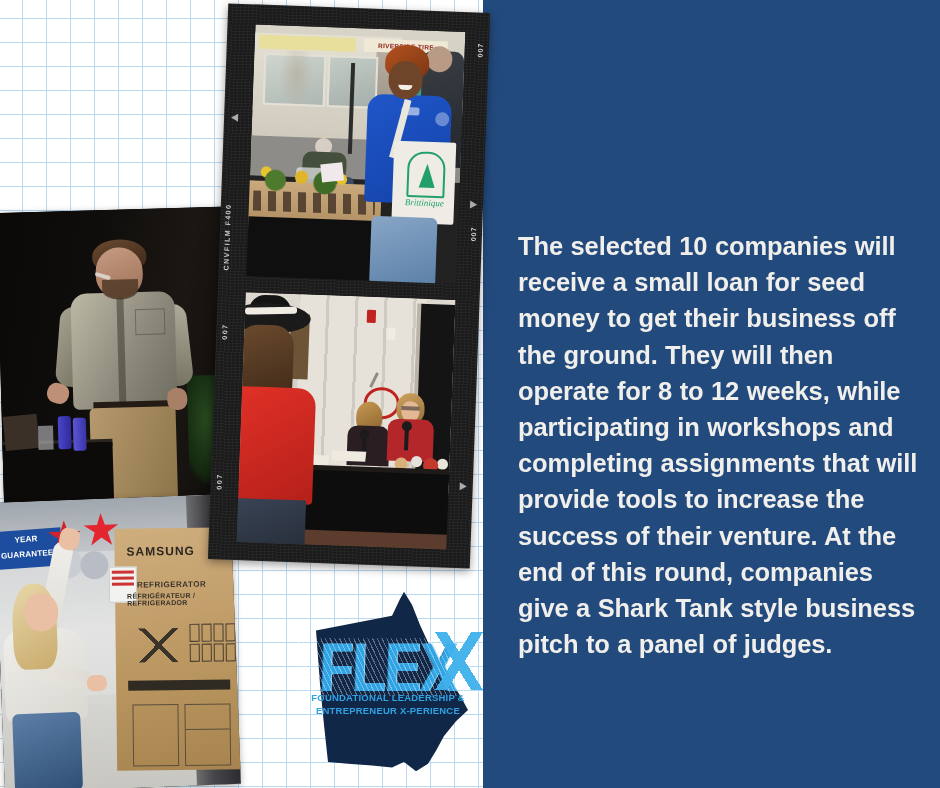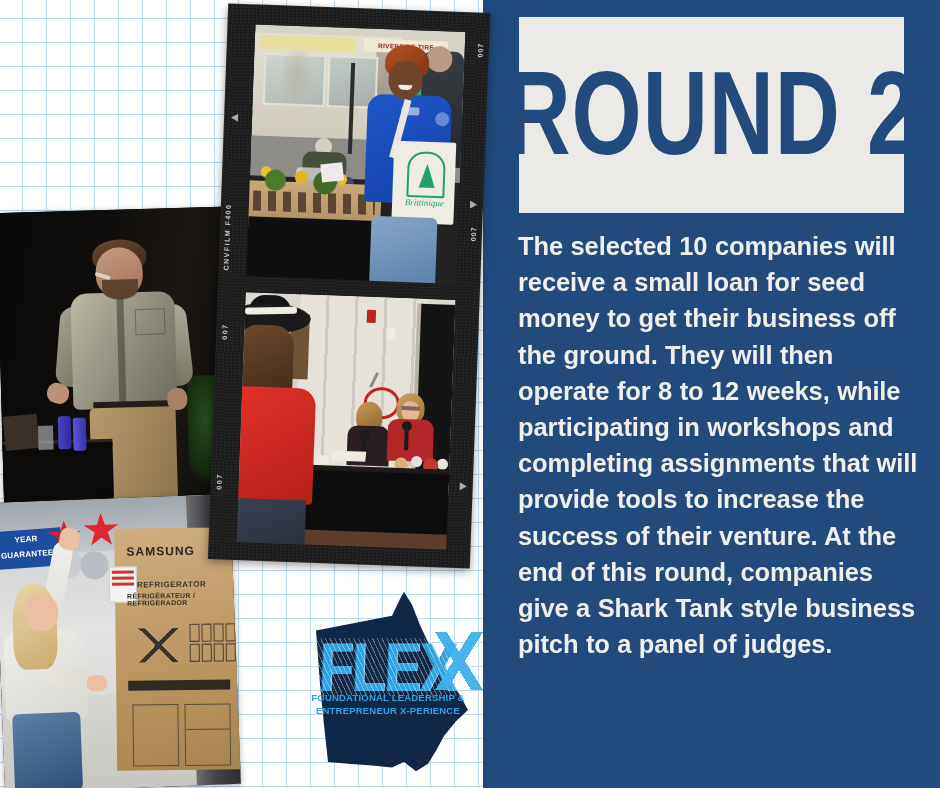--- a/index.html
+++ b/index.html
@@ -319,23 +319,20 @@
   }
 </style>
 </head>
 <body>
 
 <div id="poster">
 
   <div class="grid-bg"></div>
   <div class="blue-panel"></div>
 
-  <div class="title-card">
-    <div class="title-text">ROUND 2</div>
-  </div>
 
   <div class="body-copy">The selected 10 companies will receive a small loan for seed money to get their business off the ground. They will then operate for 8 to 12 weeks, while participating in workshops and completing assignments that will provide tools to increase the success of their venture. At the end of this round, companies give a Shark Tank style business pitch to a panel of judges.</div>
 
   <div class="photo" id="photo-speaker">
     <div class="stage-scene"></div>
     <div class="stage-dark"></div>
     <div class="fern"></div>
     <div class="spk-arm-l"></div>
     <div class="spk-arm-r"></div>
     <div class="spk-shirt"></div>

